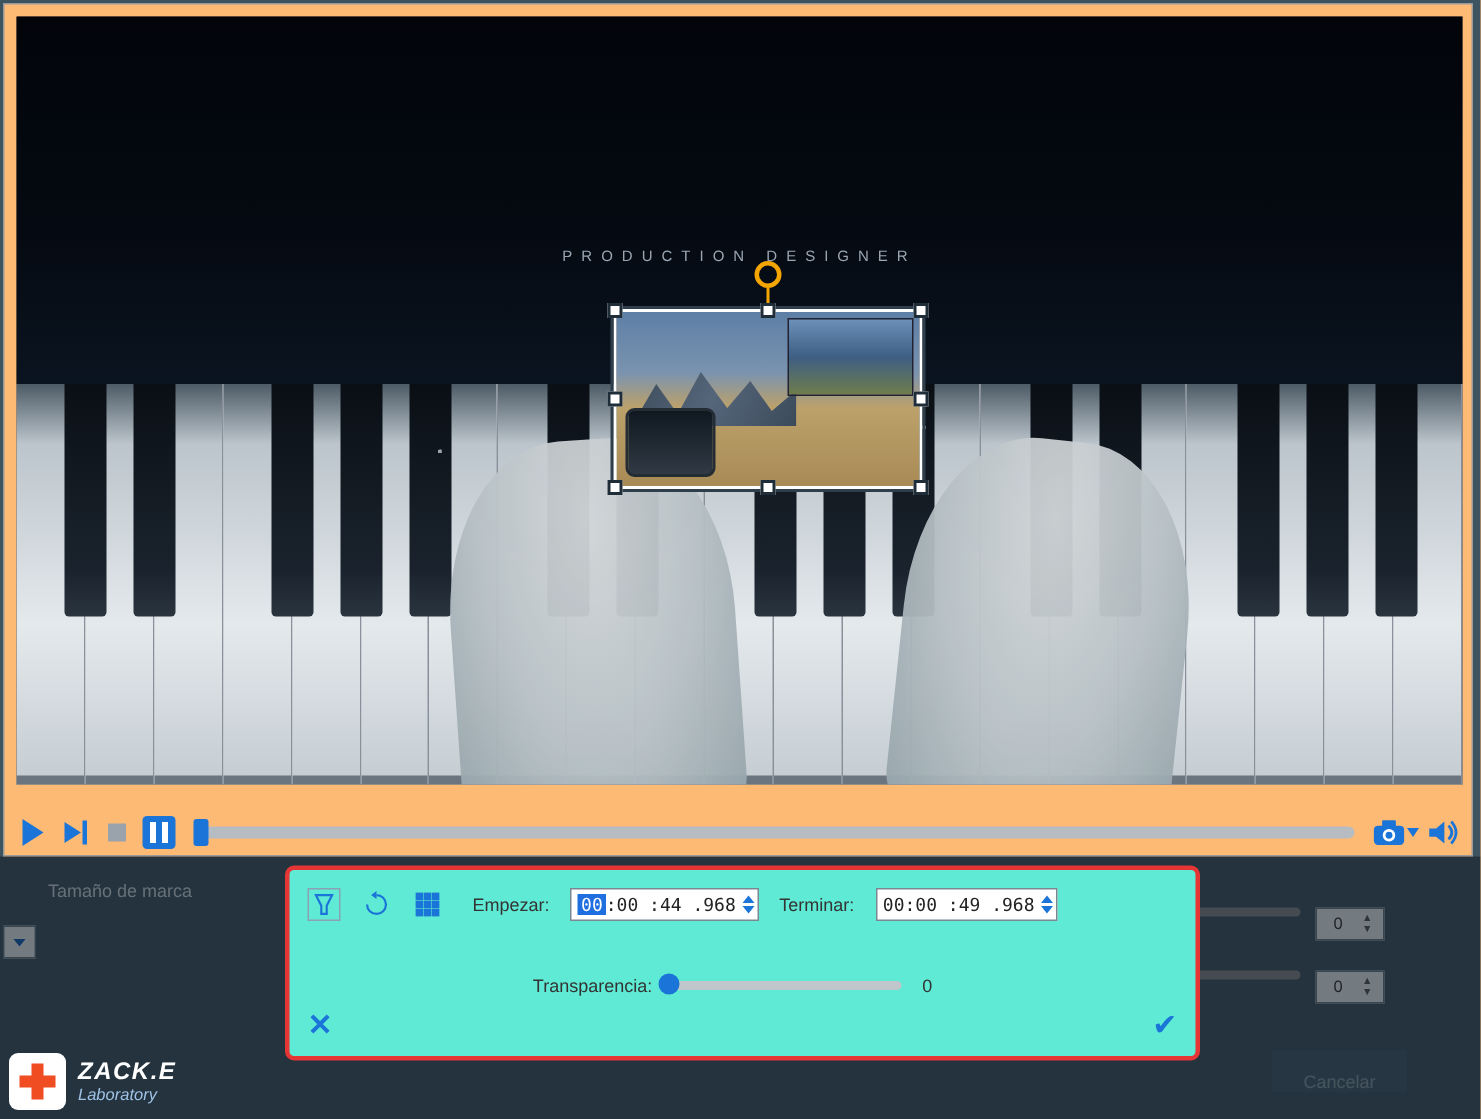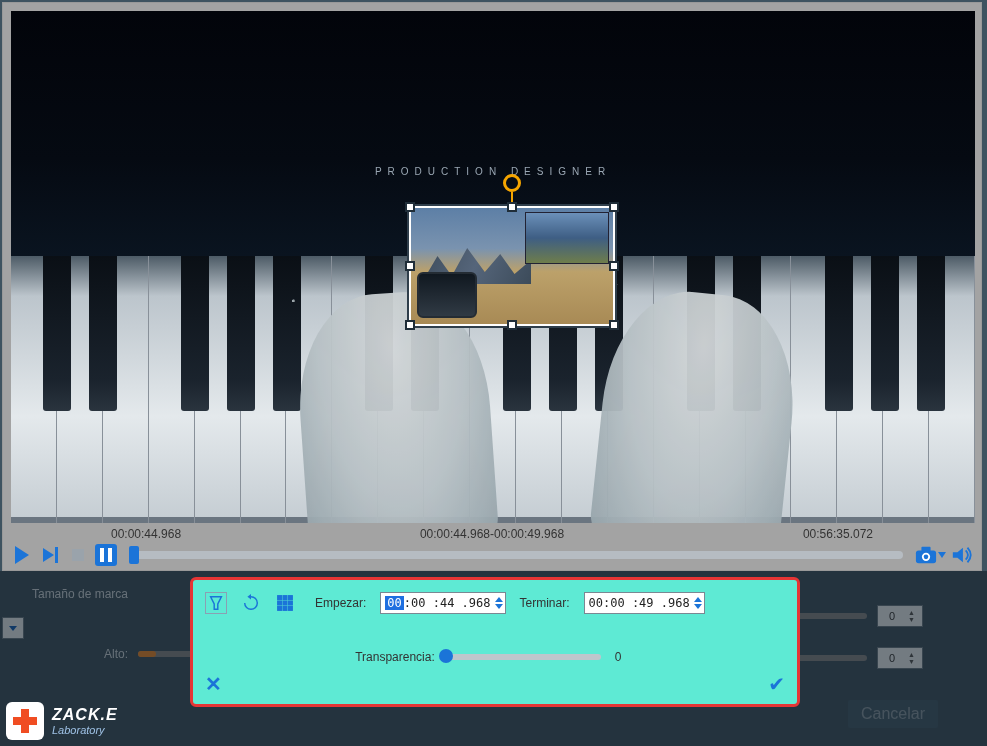--- a/index.html
+++ b/index.html
@@ -13,21 +13,21 @@
     overflow: hidden;
     position: relative;
   }
 
   
   .video-panel {
     position: absolute;
     left: 2px; top: 2px;
     width: 980px;
     height: 569px;
-    background: #a3a3a3;
+    background: #fdba74;
     border: 1px solid #999;
   }
   .preview-area {
     position: absolute;
     left: 8px; top: 8px;
     width: 964px; height: 512px;
     background: linear-gradient(to bottom,#05070b 0%,#0b1019 40%,#0d131c 100%);
     overflow: hidden;
   }
   
@@ -134,21 +134,21 @@
   .tiny-tri{width:0;height:0;border-left:6px solid #1b74d8;border-top:4px solid transparent;border-bottom:4px solid transparent;transform:rotate(90deg);}
   .dim-overlay{
     position:absolute;left:0;top:571px;right:0;bottom:0;
     background:rgba(15,25,35,0.55);
     pointer-events:none;
   }
   .bg-controls{
     position:absolute;left:0;top:575px;right:0;height:120px;
     color:#c8d1d8;font-size:12px;
   }
-  .bg-controls .row{position:absolute;display:flex;align-items:center;gap:10px;}
+  .bg-controls .row{position:absolute;display:flex;align-items:flex-start;gap:10px;}
   .bg-controls .lab{text-align:right;width:120px;color:#d0d8de;}
   .mini-slider{width:90px;height:6px;background:#888;border-radius:3px;position:relative;}
   .mini-slider .fill{position:absolute;left:0;top:0;bottom:0;width:20%;background:#f08a2a;border-radius:3px;}
   .stepper{width:46px;height:22px;border:1px solid #6b7a85;background:#eef1f3;display:flex;align-items:center;}
   .stepper input{width:28px;border:none;background:transparent;text-align:center;font-size:11px;color:#333;}
   .stepper .ud{display:flex;flex-direction:column;font-size:7px;color:#555;line-height:7px;padding:0 2px;}
   .combo{width:22px;height:22px;border:1px solid #6b7a85;background:#eef1f3;display:flex;align-items:center;justify-content:center;}
   .combo .dd{width:0;height:0;border-left:4px solid transparent;border-right:4px solid transparent;border-top:5px solid #1461b8;}
 
   
@@ -176,21 +176,21 @@
   .popup .trans-row{
     position:absolute;left:0;right:0;top:70px;text-align:center;
     display:flex;align-items:center;justify-content:center;gap:6px;font-size:12px;color:#333;
   }
   .tslider{width:160px;height:6px;background:#bfc6cc;border-radius:3px;position:relative;}
   .tslider .knob{position:absolute;left:-2px;top:-5px;width:14px;height:14px;border-radius:50%;background:#1b74d8;}
   .popup .cancel{position:absolute;left:12px;bottom:8px;color:#1b74d8;font-size:20px;font-weight:bold;cursor:pointer;}
   .popup .ok{position:absolute;right:12px;bottom:8px;color:#1b74d8;font-size:20px;cursor:pointer;}
 
   
-  .btn{position:absolute;width:90px;height:28px;border-radius:2px;display:flex;align-items:center;justify-content:center;font-size:16px;}
+  .btn{position:absolute;width:90px;height:28px;border-radius:2px;display:flex;align-items:flex-end;justify-content:center;font-size:12px;}
   .btn.secondary{background:#4a6577;color:#d8e1e8;left:848px;top:700px;opacity:0.5;}
 
   .brand{
     position:absolute;left:6px;bottom:6px;display:flex;align-items:center;gap:8px;
     z-index:20;
   }
   .brand .logo{
     width:38px;height:38px;border-radius:6px;background:#fff;display:flex;align-items:center;justify-content:center;
   }
   .brand .logo .cross{width:24px;height:24px;position:relative;}
@@ -263,25 +263,20 @@
       <div class="handle tm"></div>
       <div class="handle tr"></div>
       <div class="handle ml"></div>
       <div class="handle mr"></div>
       <div class="handle bl"></div>
       <div class="handle bm"></div>
       <div class="handle br"></div>
     </div>
   </div>
 
-  <div class="time-row">
-    <span>00:00:44.968</span>
-    <span>00:00:44.968-00:00:49.968</span>
-    <span>00:56:35.072</span>
-  </div>
 
   <div class="controls-row">
     <div class="play-btn">
         <div class="tri"></div>
       </div>
     <div class="playend-btn">
         <div class="tri small"></div>
         <div class="bar"></div>
       </div>
     <div class="stop-btn">
@@ -306,26 +301,20 @@
           <path d="M16 5 Q21 10 16 15" stroke="#1b74d8" stroke-width="2" fill="none"></path>
           <path d="M18 2 Q25 10 18 18" stroke="#1b74d8" stroke-width="2" fill="none"></path>
         </svg>
     </div>
   </div>
 </div>
 
 <div class="bg-controls">
   <div class="row" style="left:8px;top:12px;">
     <div class="lab">Tamaño de marca</div>
-  </div>
-  <div class="row" style="left:8px;top:72px;">
-    <div class="lab">Alto:</div>
-    <div class="mini-slider">
-        <div class="fill"></div>
-      </div>
   </div>
   <div class="row" style="left:2px;top:42px;">
     <div class="combo">
         <div class="dd"></div>
       </div>
   </div>
 
   <div class="row" style="right:64px;top:30px;left:auto;">
     <div class="mini-slider" style="width:200px">
         <div class="fill" style="width:8%"></div>

